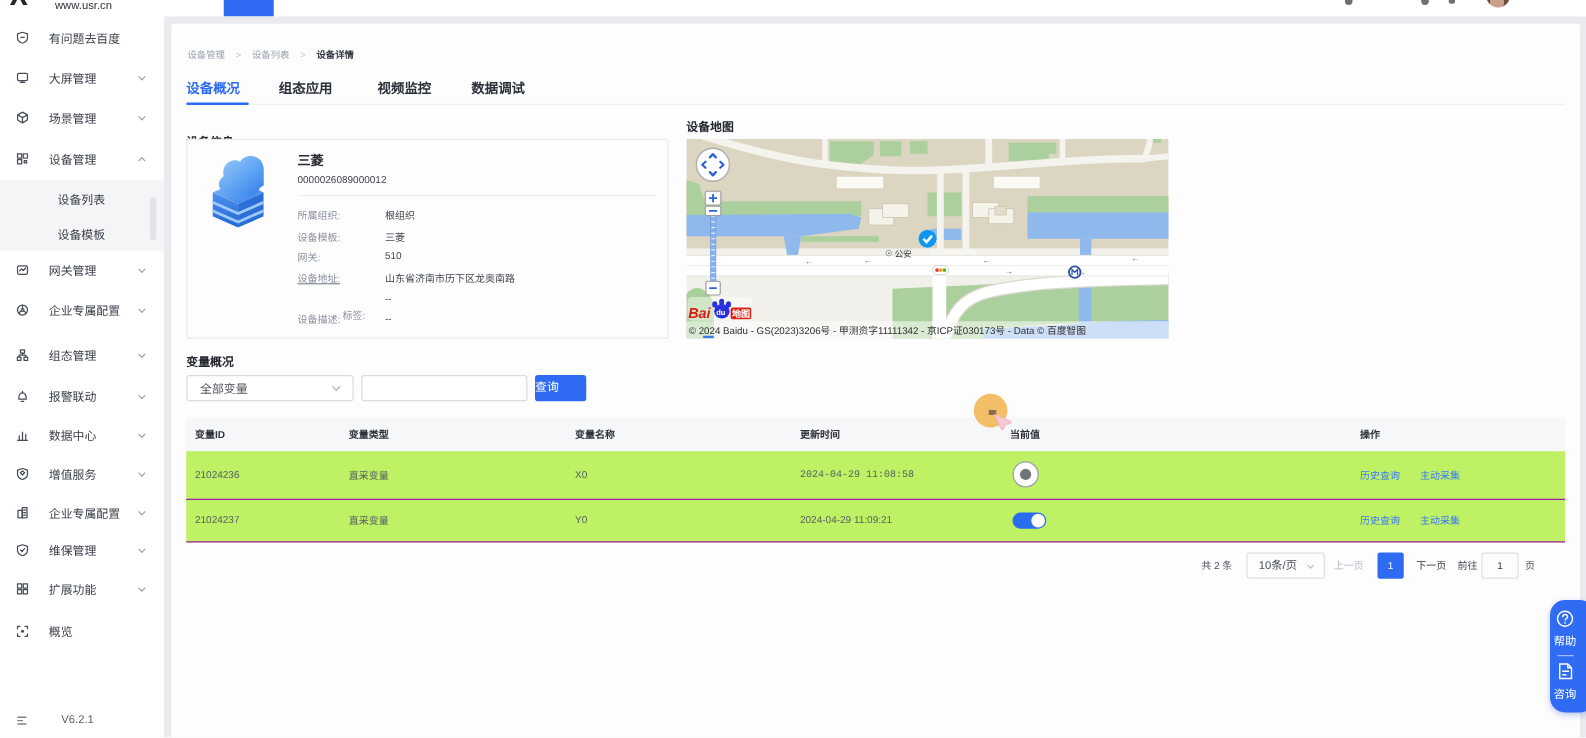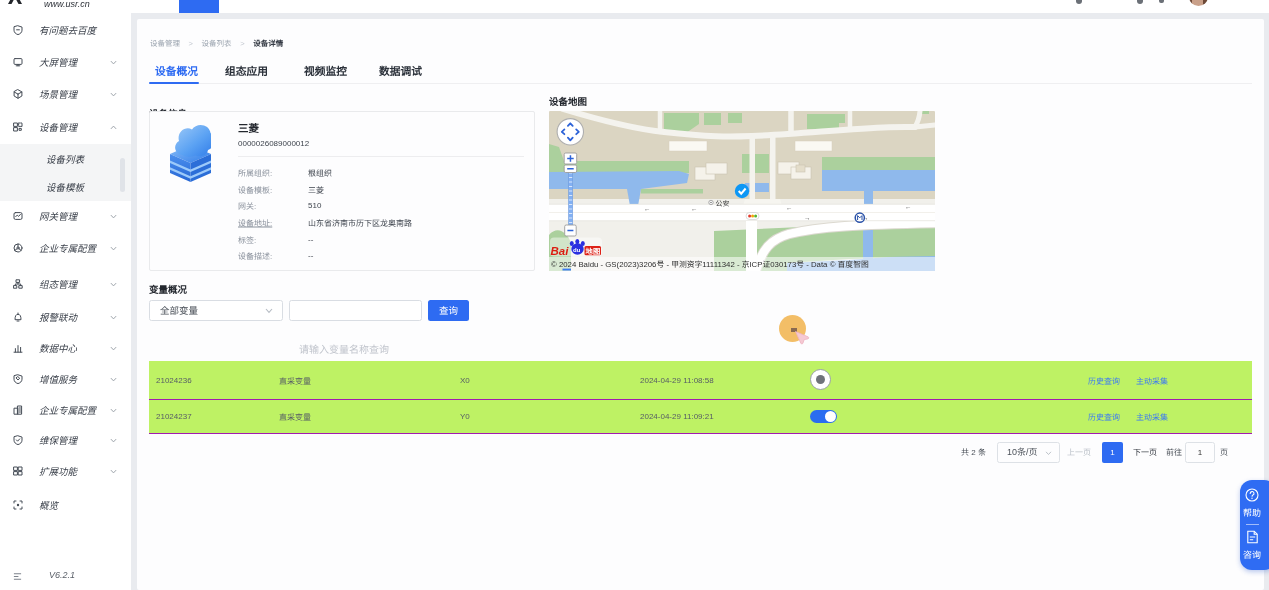--- a/index.html
+++ b/index.html
@@ -6,57 +6,57 @@
   * { margin:0; padding:0; box-sizing:border-box; }
   html,body { width:1269px; height:590px; overflow:hidden; }
   body { font-family:"Liberation Sans", sans-serif; background:#fff; position:relative; }
   
   .hdr { position:absolute; left:131px; top:0; width:1138px; height:13px; background:#fff; z-index:5; }
   .hdrtab { position:absolute; left:179px; top:0; width:40px; height:13px; background:#2e6bf2; }
   .hicon { position:absolute; top:0; background:#6b7077; }
   .avatar { position:absolute; top:-13px; width:19px; height:19px; border-radius:50%;
             background:radial-gradient(circle at 45% 80%, #c9a089 0 30%, #6e4a38 31% 100%); }
   
-  .side { position:absolute; left:0; top:0; width:131px; height:590px; background:#fff; z-index:4;font-style:italic; }
+  .side { position:absolute; left:0; top:0; width:131px; height:590px; background:#fff; z-index:4; }
   .logo-mark { position:absolute; left:7px; top:-9px; width:16px; height:13px; }
   .logo-txt { position:absolute; left:44px; top:-1px; font-size:9px; color:#2d3138; }
   .mi { position:absolute; left:0; width:131px; height:20px; }
   .mi .ic { position:absolute; left:13px; top:50%; margin-top:-5px; width:10px; height:10px; }
   .mi .tx { position:absolute; left:39px; top:50%; transform:translateY(-50%); font-size:9.5px; color:#3b414b; }
   .mi .ar { position:absolute; right:14.5px; top:50%; width:7px; height:7px; margin-top:-3.5px; }
   .smbg { position:absolute; left:0; top:144px; width:131px; height:57px; background:#f4f5f6; }
   .smi { position:absolute; left:46px; font-size:9.5px; color:#3b414b; transform:translateY(-50%); }
   .ver { position:absolute; left:0; top:569px; width:131px; height:14px; }
   .ver .tx { position:absolute; left:49px; top:1px; font-size:9px; color:#5a6069; }
   
   .canvasbg { position:absolute; left:131px; top:13px; width:1138px; height:577px; background:#e9ebef; }
   .card { position:absolute; left:137px; top:18.5px; width:1127px; height:571.5px; background:#fdfdfe; border-radius:2px; }
   .bc { position:absolute; left:13px; top:18px; font-size:7.5px; color:#9aa3ae; }
   .bc b { color:#343a44; font-weight:bold; }
   .bc .sep { margin:0 6.5px; color:#c2c7cf; }
   .tabs { position:absolute; left:12px; top:40px; height:24px; }
-  .tab { position:absolute; top:0; height:24px; line-height:24px; text-align:right; font-size:10.75px; color:#2b313a; font-weight:bold; }
+  .tab { position:absolute; top:0; height:24px; line-height:24px; text-align:left; font-size:10.75px; color:#2b313a; font-weight:bold; }
   .tabline { position:absolute; left:12px; top:64.5px; width:1103px; height:1px; background:#efeff1; }
   .tabul { position:absolute; left:11.5px; top:63px; width:50px; height:2.5px; background:#2e6bf2; border-radius:1px; }
   .sect { position:absolute; font-size:9.5px; font-weight:bold; color:#23272e; }
   .ibox { position:absolute; left:12px; top:92px; width:386px; height:160px; border:1px solid #e9eaec; border-radius:2px; background:#fdfdfe; }
   .mbox { position:absolute; left:412px; top:92px; width:386px; height:160px; border-radius:1px; overflow:hidden; }
   .iname { position:absolute; left:88px; top:8px; font-size:10.5px; font-weight:bold; color:#23272e; }
   .iid { position:absolute; left:88px; top:27px; font-size:8px; color:#3f454e; }
   .idiv { position:absolute; left:88px; top:44px; width:286px; height:1px; background:#ededef; }
   .irow { position:absolute; left:88px; font-size:8px; color:#8a919c; transform:translateY(-50%); }
   .ival { position:absolute; left:158px; font-size:8px; color:#3f454e; transform:translateY(-50%); }
   
   .selbox, .inpbox { position:absolute; top:281px; height:21px; border:1px solid #d9dde3; border-radius:2.5px; background:#fff; }
   .selbox { left:12px; width:134px; }
   .inpbox { left:152px; width:133px; }
   .selbox .t { position:absolute; left:10px; top:50%; transform:translateY(-50%); font-size:9.5px; color:#4a5058; }
   .inpbox .t { position:absolute; left:9px; top:50%; transform:translateY(-50%); font-size:10px; color:#c0c4cc;margin-top:38px; }
   .btn { position:absolute; left:291px; top:281px; width:41px; height:21px; background:#2e6bf2; border-radius:2.5px;
-         color:#fff; font-size:9.5px; text-align:center; line-height:21px; }
+         color:#fff; font-size:9.5px; line-height:21px; }
   
   .thead { position:absolute; left:12px; top:315px; width:1103px; height:27px; background:#f6f7f9; }
   .trow  { position:absolute; left:12px; width:1103px; border-bottom:1px solid #a21caf; background:#bef264; }
   .c { position:absolute; top:50%; transform:translateY(-50%); font-size:8px; color:#575d66; }
   .thead .c { color:#2c323b; font-weight:bold; }
   .lnk { color:#3b78f6; }
   .radio { position:absolute; left:661px; top:50%; margin-top:-10.5px; width:21px; height:21px; border:1.5px solid #9aa0a8; border-radius:50%; background:#fff; }
   .radio i { position:absolute; left:50%; top:50%; width:9.5px; height:9.5px; margin:-4.75px 0 0 -4.75px; border-radius:50%; background:#6f737a; }
   .switch { position:absolute; left:661px; top:50%; margin-top:-6.75px; width:27px; height:13.5px; border-radius:7px; background:#2a6df0; }
   .switch i { position:absolute; right:1px; top:1px; width:11.5px; height:11.5px; border-radius:50%; background:#fff; }
@@ -287,21 +287,21 @@
       <div class="iid">0000026089000012</div>
       <div class="idiv"></div>
       <div class="irow" style="top:60px;">所属组织:</div>
       <div class="ival" style="top:60px;">根组织</div>
       <div class="irow" style="top:77px;">设备模板:</div>
       <div class="ival" style="top:77px;">三菱</div>
       <div class="irow" style="top:93px;">网关:</div>
       <div class="ival" style="top:93px;">510</div>
       <div class="irow" style="top:110px;text-decoration:underline;">设备地址:</div>
       <div class="ival" style="top:110px;">山东省济南市历下区龙奥南路</div>
-      <div class="irow" style="top:127px;">标签:</div>
+      <div class="irow" style="top:140px;margin-left:36px;">标签:</div>
       <div class="ival" style="top:127px;">--</div>
       <div class="irow" style="top:143px;">设备描述:</div>
       <div class="ival" style="top:143px;">--</div>
     </div>
 
     <div class="mbox" id="mapbox">
 <svg width="386" height="160" viewBox="0 0 386 160">
   <rect x="0" y="0" width="386" height="88" fill="#dbd5c2"></rect>
   <rect x="0" y="88" width="386" height="72" fill="#f1f0eb"></rect>
   <g fill="#abd09d" stroke="none">
@@ -412,25 +412,33 @@
       <div class="t">全部变量</div>
       <svg style="position:absolute;right:9px;top:7px" width="8" height="6" viewBox="0 0 8 6">
         <path d="M1,1 L4,4.4 L7,1" stroke="#b6bcc4" stroke-width="1.1" fill="none"></path>
       </svg>
     </div>
     <div class="inpbox">
       <div class="t">请输入变量名称查询</div>
     </div>
     <div class="btn">查询</div>
 
+    <div class="thead">
+      <div class="c" style="left:7px;">变量ID</div>
+      <div class="c" style="left:130px;">变量类型</div>
+      <div class="c" style="left:311px;">变量名称</div>
+      <div class="c" style="left:491px;">更新时间</div>
+      <div class="c" style="left:659px;">当前值</div>
+      <div class="c" style="left:939px;">操作</div>
+    </div>
     <div class="trow" style="top:342px;height:39px;">
       <div class="c" style="left:7px;">21024236</div>
       <div class="c" style="left:130px;">直采变量</div>
       <div class="c" style="left:311px;">X0</div>
-      <div class="c" style="left:491px;">2024-04-29 11:08:58</div>
+      <div class="c" style="left:491px;font-family:Liberation Mono, monospace;">2024-04-29 11:08:58</div>
       <div class="radio">
         <i></i>
       </div>
       <div class="c lnk" style="left:939px;">历史查询</div>
       <div class="c lnk" style="left:987px;">主动采集</div>
     </div>
     <div class="trow" style="top:381px;height:34.5px;text-align:right;">
       <div class="c" style="left:7px;">21024237</div>
       <div class="c" style="left:130px;">直采变量</div>
       <div class="c" style="left:311px;">Y0</div>

